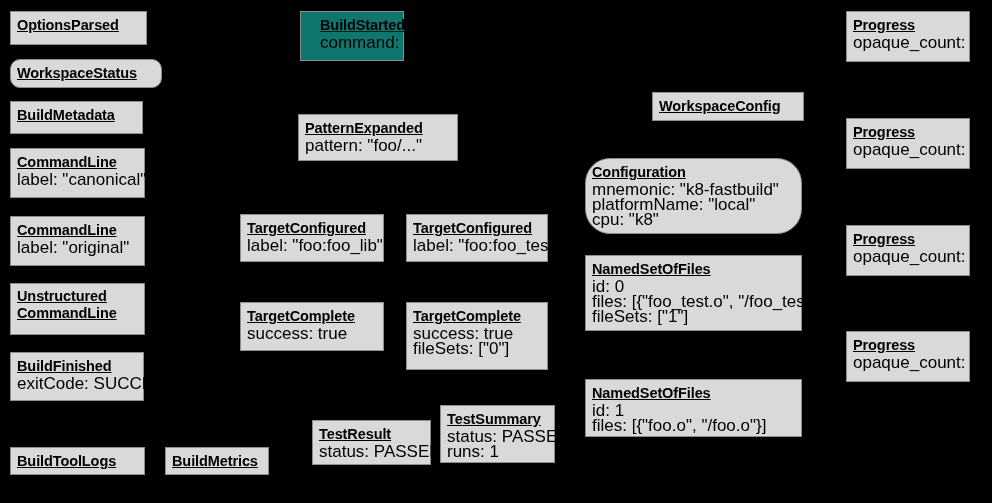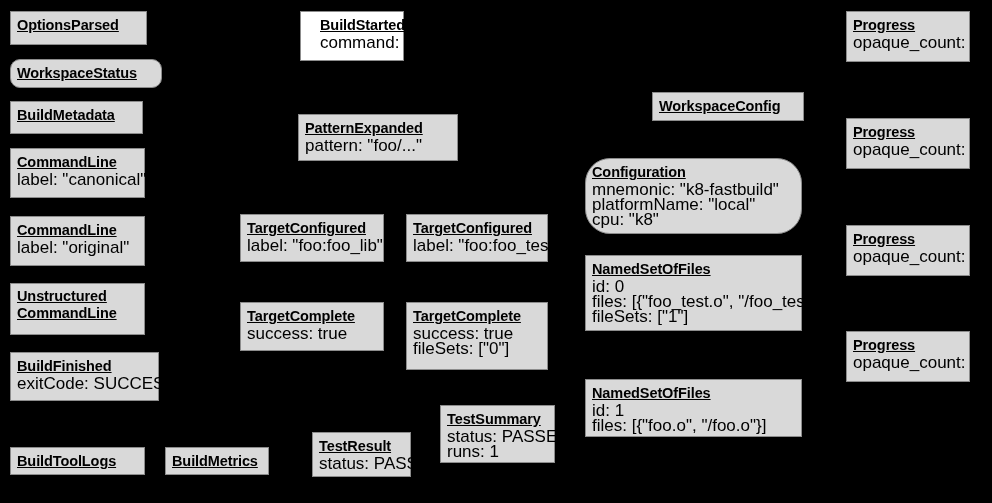--- a/index.html
+++ b/index.html
@@ -57,45 +57,45 @@
     <div class="node title-only" style="left: 10px; top: 11px; width: 137px; height: 34px; background: rgb(217, 217, 217); border-color: rgb(140, 140, 140); color: rgb(0, 0, 0);"><span class="node-title">OptionsParsed</span></div>
     <div class="node title-only" style="left: 10px; top: 59px; width: 152px; height: 29px; background: rgb(217, 217, 217); border-color: rgb(140, 140, 140); color: rgb(0, 0, 0); border-radius: 10px;"><span class="node-title">WorkspaceStatus</span></div>
     <div class="node title-only" style="left: 10px; top: 101px; width: 133px; height: 33px; background: rgb(217, 217, 217); border-color: rgb(140, 140, 140); color: rgb(0, 0, 0);"><span class="node-title">BuildMetadata</span></div>
     <div class="node" style="left: 10px; top: 148px; width: 135px; height: 50px; background: rgb(217, 217, 217); border-color: rgb(140, 140, 140); color: rgb(0, 0, 0);"><span class="node-title">CommandLine</span><div class="node-fields">
         <span class="node-field">label: "canonical"</span>
       </div></div>
     <div class="node" style="left: 10px; top: 216px; width: 135px; height: 50px; background: rgb(217, 217, 217); border-color: rgb(140, 140, 140); color: rgb(0, 0, 0);"><span class="node-title">CommandLine</span><div class="node-fields">
         <span class="node-field">label: "original"</span>
       </div></div>
     <div class="node title-only" style="left: 10px; top: 283px; width: 135px; height: 52px; background: rgb(217, 217, 217); border-color: rgb(140, 140, 140); color: rgb(0, 0, 0);"><span class="node-title wrap">Unstructured CommandLine</span></div>
-    <div class="node" style="left: 10px; top: 352px; width: 149px; height: 49px; background: rgb(217, 217, 217); border-color: rgb(140, 140, 140); color: rgb(0, 0, 0);"><span class="node-title">BuildFinished</span><div class="node-fields">
+    <div class="node" style="left: 10px; top: 352px; width: 134px; height: 49px; background: rgb(217, 217, 217); border-color: rgb(140, 140, 140); color: rgb(0, 0, 0);"><span class="node-title">BuildFinished</span><div class="node-fields">
         <span class="node-field">exitCode: SUCCESS</span>
       </div></div>
     <div class="node title-only" style="left: 10px; top: 447px; width: 135px; height: 28px; background: rgb(217, 217, 217); border-color: rgb(140, 140, 140); color: rgb(0, 0, 0);"><span class="node-title">BuildToolLogs</span></div>
     <div class="node title-only" style="left: 165px; top: 447px; width: 104px; height: 28px; background: rgb(217, 217, 217); border-color: rgb(140, 140, 140); color: rgb(0, 0, 0);"><span class="node-title">BuildMetrics</span></div>
-    <div class="node" style="left: 300px; top: 11px; width: 104px; height: 50px; background: #ffffff; border-color: rgb(140, 140, 140); color: rgb(0, 0, 0); padding-left: 19px;"><span class="node-title">BuildStarted</span><div class="node-fields">
+    <div class="node" style="left: 300px; top: 11px; width: 104px; height: 50px; background: #0f766e; border-color: rgb(140, 140, 140); color: rgb(0, 0, 0); padding-left: 19px;"><span class="node-title">BuildStarted</span><div class="node-fields">
         <span class="node-field">command: test</span>
       </div></div>
     <div class="node" style="left: 298px; top: 114px; width: 160px; height: 47px; background: rgb(217, 217, 217); border-color: rgb(140, 140, 140); color: rgb(0, 0, 0);"><span class="node-title">PatternExpanded</span><div class="node-fields">
         <span class="node-field">pattern: "foo/..."</span>
       </div></div>
     <div class="node" style="left: 240px; top: 214px; width: 144px; height: 48px; background: rgb(217, 217, 217); border-color: rgb(140, 140, 140); color: rgb(0, 0, 0);"><span class="node-title">TargetConfigured</span><div class="node-fields">
         <span class="node-field">label: "foo:foo_lib"</span>
       </div></div>
     <div class="node" style="left: 406px; top: 214px; width: 142px; height: 48px; background: rgb(217, 217, 217); border-color: rgb(140, 140, 140); color: rgb(0, 0, 0);"><span class="node-title">TargetConfigured</span><div class="node-fields">
         <span class="node-field">label: "foo:foo_test"</span>
       </div></div>
     <div class="node" style="left: 240px; top: 302px; width: 144px; height: 49px; background: rgb(217, 217, 217); border-color: rgb(140, 140, 140); color: rgb(0, 0, 0);"><span class="node-title">TargetComplete</span><div class="node-fields">
         <span class="node-field">success: true</span>
       </div></div>
     <div class="node" style="left: 406px; top: 302px; width: 142px; height: 68px; background: rgb(217, 217, 217); border-color: rgb(140, 140, 140); color: rgb(0, 0, 0);"><span class="node-title">TargetComplete</span><div class="node-fields">
         <span class="node-field">success: true</span>
         <span class="node-field">fileSets: ["0"]</span>
       </div></div>
-    <div class="node" style="left: 312px; top: 432px; width: 99px; height: 45px; background: rgb(217, 217, 217); border-color: rgb(140, 140, 140); color: rgb(0, 0, 0);"><span class="node-title">TestResult</span><div class="node-fields">
+    <div class="node" style="left: 312px; top: 420px; width: 119px; height: 45px; background: rgb(217, 217, 217); border-color: rgb(140, 140, 140); color: rgb(0, 0, 0);"><span class="node-title">TestResult</span><div class="node-fields">
         <span class="node-field">status: PASSED</span>
       </div></div>
     <div class="node" style="left: 440px; top: 405px; width: 115px; height: 58px; background: rgb(217, 217, 217); border-color: rgb(140, 140, 140); color: rgb(0, 0, 0);"><span class="node-title">TestSummary</span><div class="node-fields">
         <span class="node-field">status: PASSED</span>
         <span class="node-field">runs: 1</span>
       </div></div>
     <div class="node title-only" style="left: 652px; top: 92px; width: 152px; height: 29px; background: rgb(217, 217, 217); border-color: rgb(140, 140, 140); color: rgb(0, 0, 0);"><span class="node-title">WorkspaceConfig</span></div>
     <div class="node" style="left: 585px; top: 158px; width: 217px; height: 76px; background: rgb(217, 217, 217); border-color: rgb(140, 140, 140); color: rgb(0, 0, 0); border-radius: 25px;"><span class="node-title">Configuration</span><div class="node-fields">
         <span class="node-field">mnemonic: "k8-fastbuild"</span>
         <span class="node-field">platformName: "local"</span>

